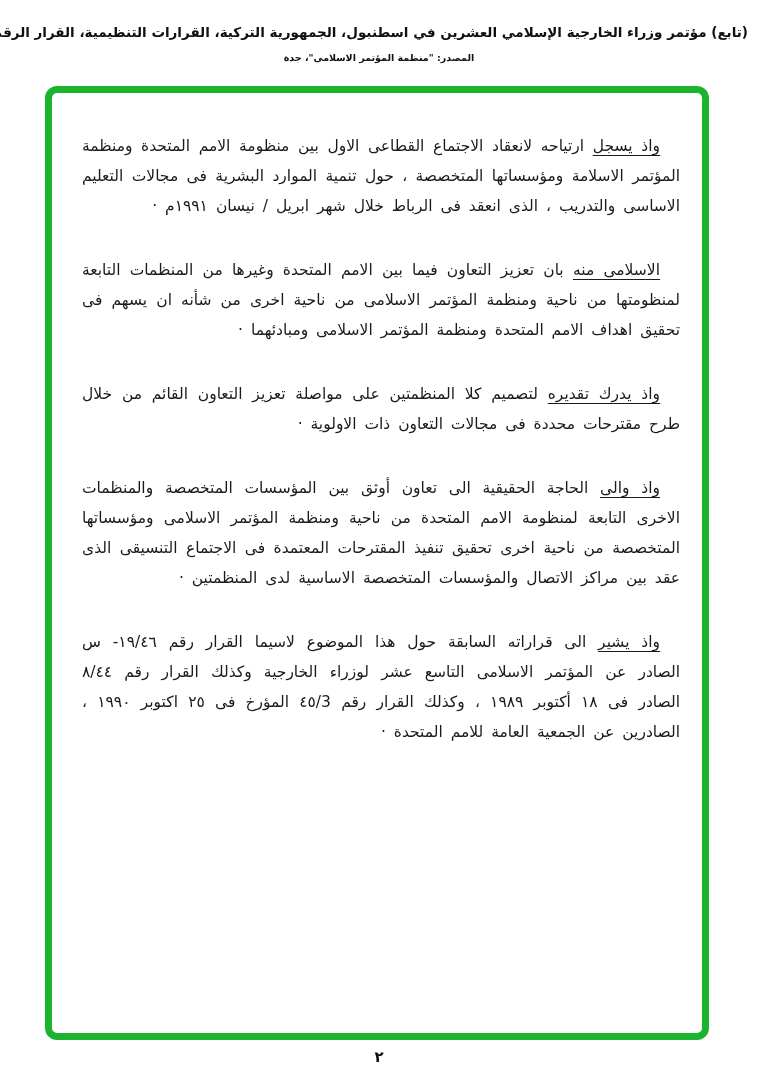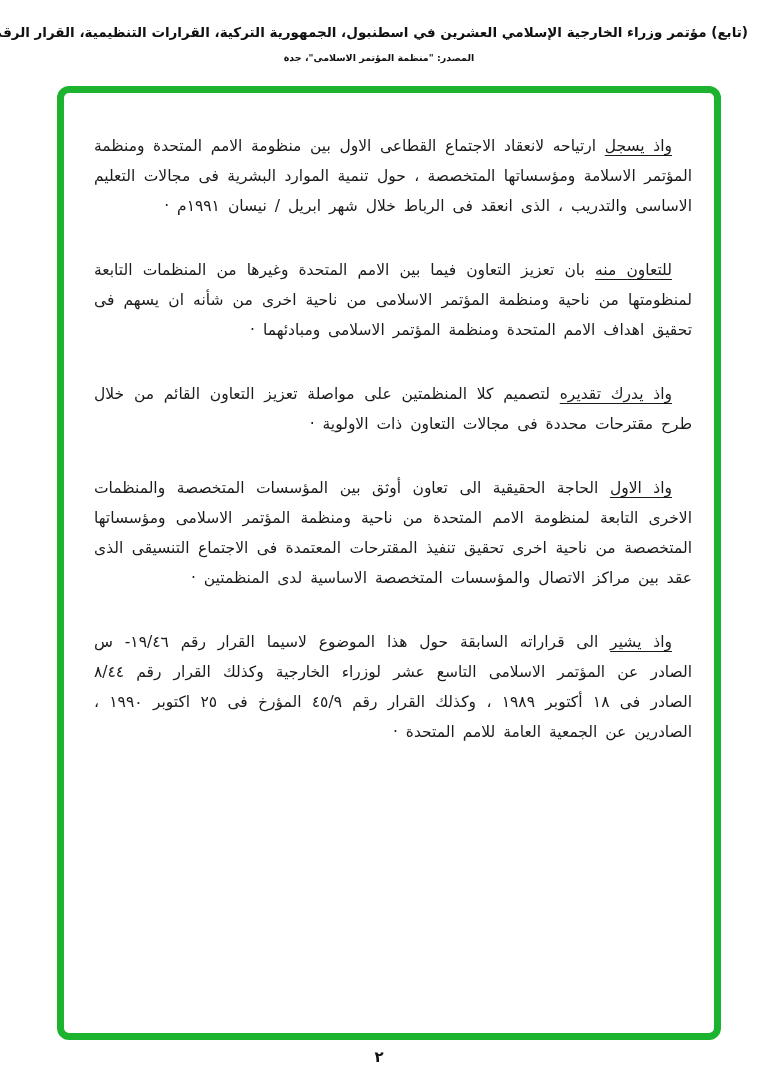--- a/index.html
+++ b/index.html
@@ -42,21 +42,20 @@
     position: absolute;
     left: 45px;
     top: 86px;
     width: 664px;
     height: 954px;
     box-sizing: border-box;
     border: 7px solid #1CB32E;
     border-radius: 12px;
     background: #ffffff;
     overflow: hidden;
-    margin-left: 12px;
   }
   .doc-content {
     padding: 38px 22px 0 30px;
     direction: rtl;
   }
   .para {
     margin: 0 0 34px 0;
     font-size: 15.5px;
     line-height: 30px;
     color: #1b1b1b;
@@ -86,24 +85,24 @@
 <div class="page-header">(تابع) مؤتمر وزراء الخارجية الإسلامي العشرين في اسطنبول، الجمهورية التركية، القرارات التنظيمية، القرار الرقم ٣/٢٠-أت</div>
 
 <div class="source-line">المصدر: "منظمة المؤتمر الاسلامى"، جدة</div>
 
 <div class="doc-frame">
   <div class="doc-content">
 
     <p class="para"><span class="lead">واذ يسجل</span><span> ارتياحه لانعقاد الاجتماع القطاعى الاول بين منظومة الامم المتحدة ومنظمة المؤتمر الاسلامة ومؤسساتها المتخصصة ، حول تنمية الموارد البشرية فى مجالات التعليم الاساسى والتدريب ، الذى انعقد فى الرباط خلال شهر ابريل / نيسان ١٩٩١م ·</span></p>
 
 
-    <p class="para"><span class="lead">للتعاون منه</span><span> بان تعزيز التعاون فيما بين الامم المتحدة وغيرها من المنظمات التابعة لمنظومتها من ناحية ومنظمة المؤتمر الاسلامى من ناحية اخرى من شأنه ان يسهم فى تحقيق اهداف الامم المتحدة ومنظمة المؤتمر الاسلامى ومبادئهما ·</span></p>
+    <p class="para"><span class="lead">الاسلامى منه</span><span> بان تعزيز التعاون فيما بين الامم المتحدة وغيرها من المنظمات التابعة لمنظومتها من ناحية ومنظمة المؤتمر الاسلامى من ناحية اخرى من شأنه ان يسهم فى تحقيق اهداف الامم المتحدة ومنظمة المؤتمر الاسلامى ومبادئهما ·</span></p>
 
     <p class="para"><span class="lead">واذ يدرك تقديره</span><span> لتصميم كلا المنظمتين على مواصلة تعزيز التعاون القائم من خلال طرح مقترحات محددة فى مجالات التعاون ذات الاولوية ·</span></p>
 
-    <p class="para"><span class="lead">واذ الاول</span><span> الحاجة الحقيقية الى تعاون أوثق بين المؤسسات المتخصصة والمنظمات الاخرى التابعة لمنظومة الامم المتحدة من ناحية ومنظمة المؤتمر الاسلامى ومؤسساتها المتخصصة من ناحية اخرى تحقيق تنفيذ المقترحات المعتمدة فى الاجتماع التنسيقى الذى عقد بين مراكز الاتصال والمؤسسات المتخصصة الاساسية لدى المنظمتين ·</span></p>
+    <p class="para"><span class="lead">واذ والى</span><span> الحاجة الحقيقية الى تعاون أوثق بين المؤسسات المتخصصة والمنظمات الاخرى التابعة لمنظومة الامم المتحدة من ناحية ومنظمة المؤتمر الاسلامى ومؤسساتها المتخصصة من ناحية اخرى تحقيق تنفيذ المقترحات المعتمدة فى الاجتماع التنسيقى الذى عقد بين مراكز الاتصال والمؤسسات المتخصصة الاساسية لدى المنظمتين ·</span></p>
 
-    <p class="para"><span class="lead">واذ يشير</span><span> الى قراراته السابقة حول هذا الموضوع لاسيما القرار رقم ١٩/٤٦- س الصادر عن المؤتمر الاسلامى التاسع عشر لوزراء الخارجية وكذلك القرار رقم ٨/٤٤ الصادر فى ١٨ أكتوبر ١٩٨٩ ، وكذلك القرار رقم ٤٥/٩ المؤرخ فى ٢٥ اكتوبر ١٩٩٠ ، الصادرين عن الجمعية العامة للامم المتحدة ·</span></p>
+    <p class="para"><span class="lead">واذ يشير</span><span> الى قراراته السابقة حول هذا الموضوع لاسيما القرار رقم ١٩/٤٦- س الصادر عن المؤتمر الاسلامى التاسع عشر لوزراء الخارجية وكذلك القرار رقم ٨/٤٤ الصادر فى ١٨ أكتوبر ١٩٨٩ ، وكذلك القرار رقم ٤٥/3 المؤرخ فى ٢٥ اكتوبر ١٩٩٠ ، الصادرين عن الجمعية العامة للامم المتحدة ·</span></p>
 
   </div>
 </div>
 
 <div class="page-number">٢</div>
 
 </body></html>

